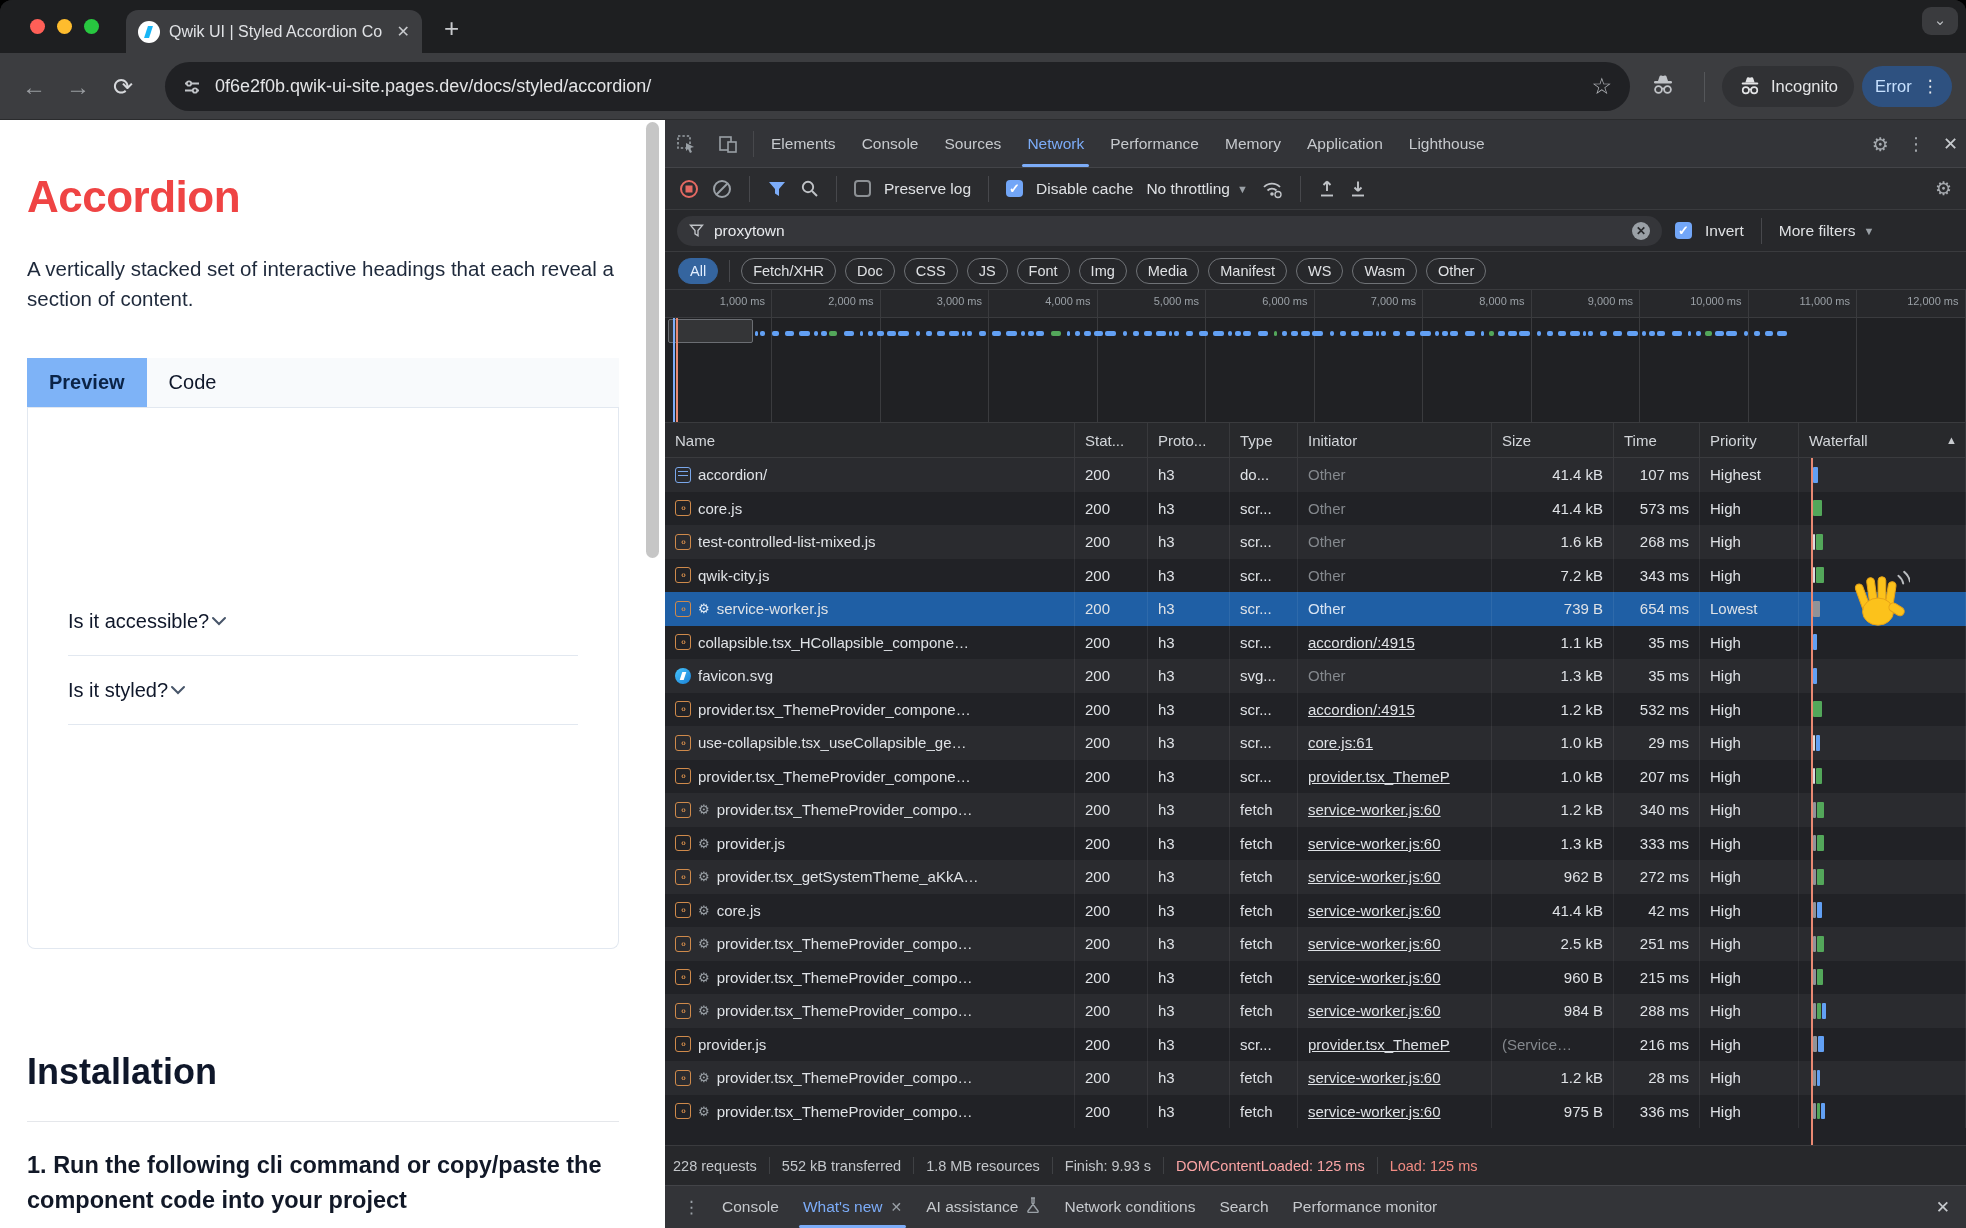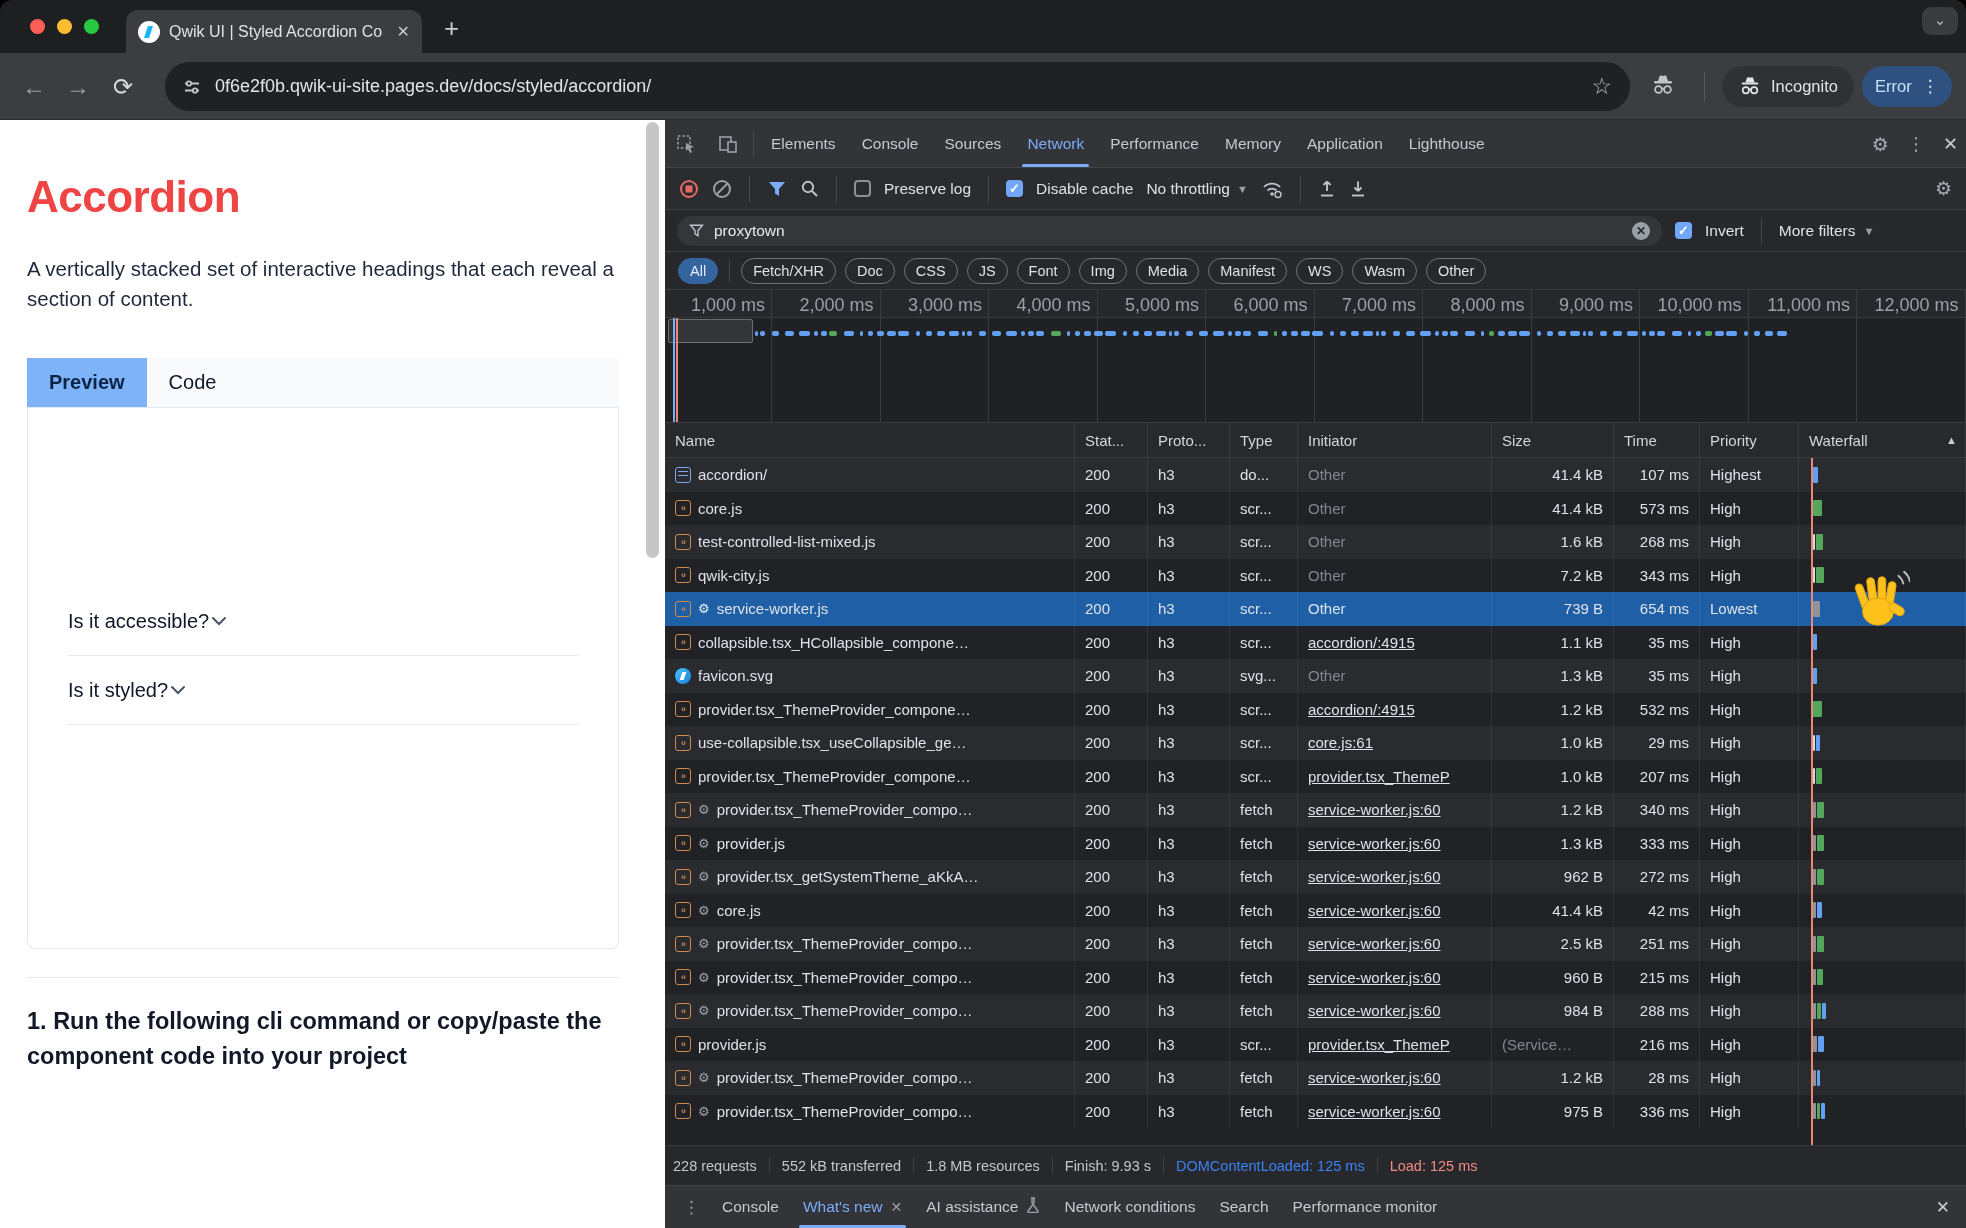--- a/index.html
+++ b/index.html
@@ -77,21 +77,21 @@
   .filterpill .ftext{color:#e8eaed;font-size:15.5px;flex:1;}
   .clearx{width:18px;height:18px;border-radius:50%;background:#9aa0a6;color:#27282b;font-size:12px;font-weight:700;text-align:center;line-height:18px;}
   .morefilters{display:flex;align-items:center;gap:8px;color:#dfe1e4;font-size:15.5px;white-space:nowrap;}
 
   .dt-chips{height:38px;background:#27282b;border-bottom:1px solid #3a3b3e;display:flex;align-items:center;gap:9px;padding:0 13px;box-sizing:border-box;}
   .chip{height:26px;border-radius:13px;border:1px solid #6f7276;display:flex;align-items:center;padding:0 11px;font-size:14.5px;color:#dfe1e4;white-space:nowrap;box-sizing:border-box;}
   .chip.active{background:#35659f;border-color:#35659f;color:#e3efff;}
   .chipdiv{width:1px;height:22px;background:#47484c;margin:0 2px;}
 
   .ruler{height:28px;background:#27282b;border-bottom:1px solid #3a3b3e;position:relative;box-sizing:border-box;overflow:hidden;}
-  .ruler .tlabel{position:absolute;top:5px;width:144px;text-align:right;font-size:18px;color:#9aa0a6;}
+  .ruler .tlabel{position:absolute;top:5px;width:144px;text-align:right;font-size:11px;color:#9aa0a6;}
   .gridline{position:absolute;top:0;bottom:0;width:1px;background:#3a3b3e;}
   .overview{height:105px;background:#202124;border-bottom:1px solid #3a3b3e;position:relative;overflow:hidden;box-sizing:border-box;}
   .dash{position:absolute;top:13px;height:5px;border-radius:2px;}
   .selwin{position:absolute;left:3px;top:1px;width:85px;height:24px;background:rgba(255,255,255,0.09);border:1px solid #6b6e73;box-sizing:border-box;border-radius:2px;}
   .marker{position:absolute;top:0;bottom:0;width:2px;}
 
   .net-head{height:35px;background:#28292c;border-bottom:1px solid #3a3b3e;display:grid;grid-template-columns:410px 73px 82px 68px 194px 122px 86px 99px 167px;box-sizing:border-box;}
   .net-head .hc{display:flex;align-items:center;padding-left:10px;font-size:15px;color:#d3d6da;border-right:1px solid rgba(255,255,255,0.08);overflow:hidden;white-space:nowrap;position:relative;}
   .sortarrow{position:absolute;right:8px;font-size:11px;color:#c9ccd0;}
 
@@ -218,20 +218,21 @@
                 </svg></div>
             </div>
             <div class="accitem">
               <div class="lbl">Is it styled?</div>
               <div class="chev"><svg width="20" height="20" viewBox="0 0 20 20">
                   <path d="M4 7 L10 13 L16 7" fill="none" stroke="#475569" stroke-width="2" stroke-linecap="round"></path>
                 </svg></div>
             </div>
           </div>
       </div>
+      <h2>Installation</h2>
       <hr>
       <div class="step">1. Run the following cli command or copy/paste the component code into your project</div>
     </div>
   </div>
   <div class="pagescroll"></div>
 
   <div class="devtools">
 
     <div class="dt-tabbar">
       <span class="iconbtn">
@@ -904,21 +905,21 @@
 
     <div class="statusbar" id="summary">
         <div>228 requests</div>
         <div class="sdiv"></div>
         <div>552 kB transferred</div>
         <div class="sdiv"></div>
         <div>1.8 MB resources</div>
         <div class="sdiv"></div>
         <div>Finish: 9.93 s</div>
         <div class="sdiv"></div>
-        <div style="color: #3b82f6;">DOMContentLoaded: 125 ms</div>
+        <div style="color: #fca5a5;">DOMContentLoaded: 125 ms</div>
         <div class="sdiv"></div>
         <div style="color: rgb(242, 139, 130);">Load: 125 ms</div>
       </div>
 
     <div class="drawer">
       <span class="dwdots">⋮</span>
       <div id="drawer-tabs" style="display:flex;height:100%;">
           <div class="dw-tab">Console</div>
           <div class="dw-tab active">What's new<div class="dw-x">✕</div></div>
           <div class="dw-tab">AI assistance<div><svg width="14" height="16" viewBox="0 0 14 16">

